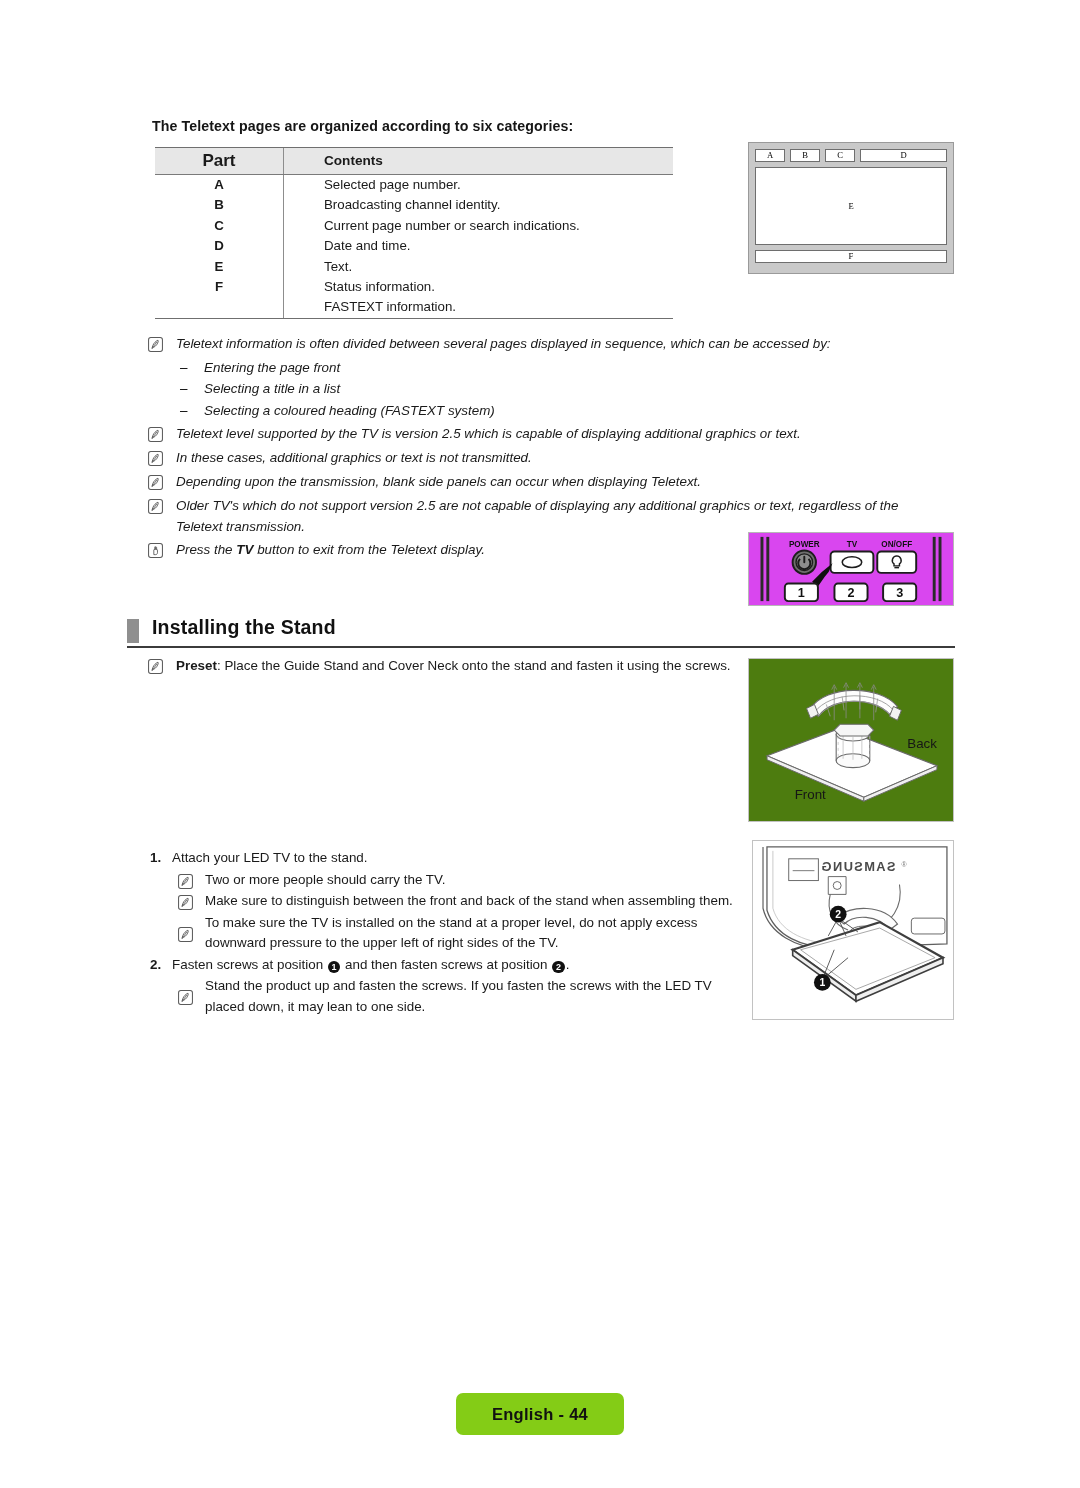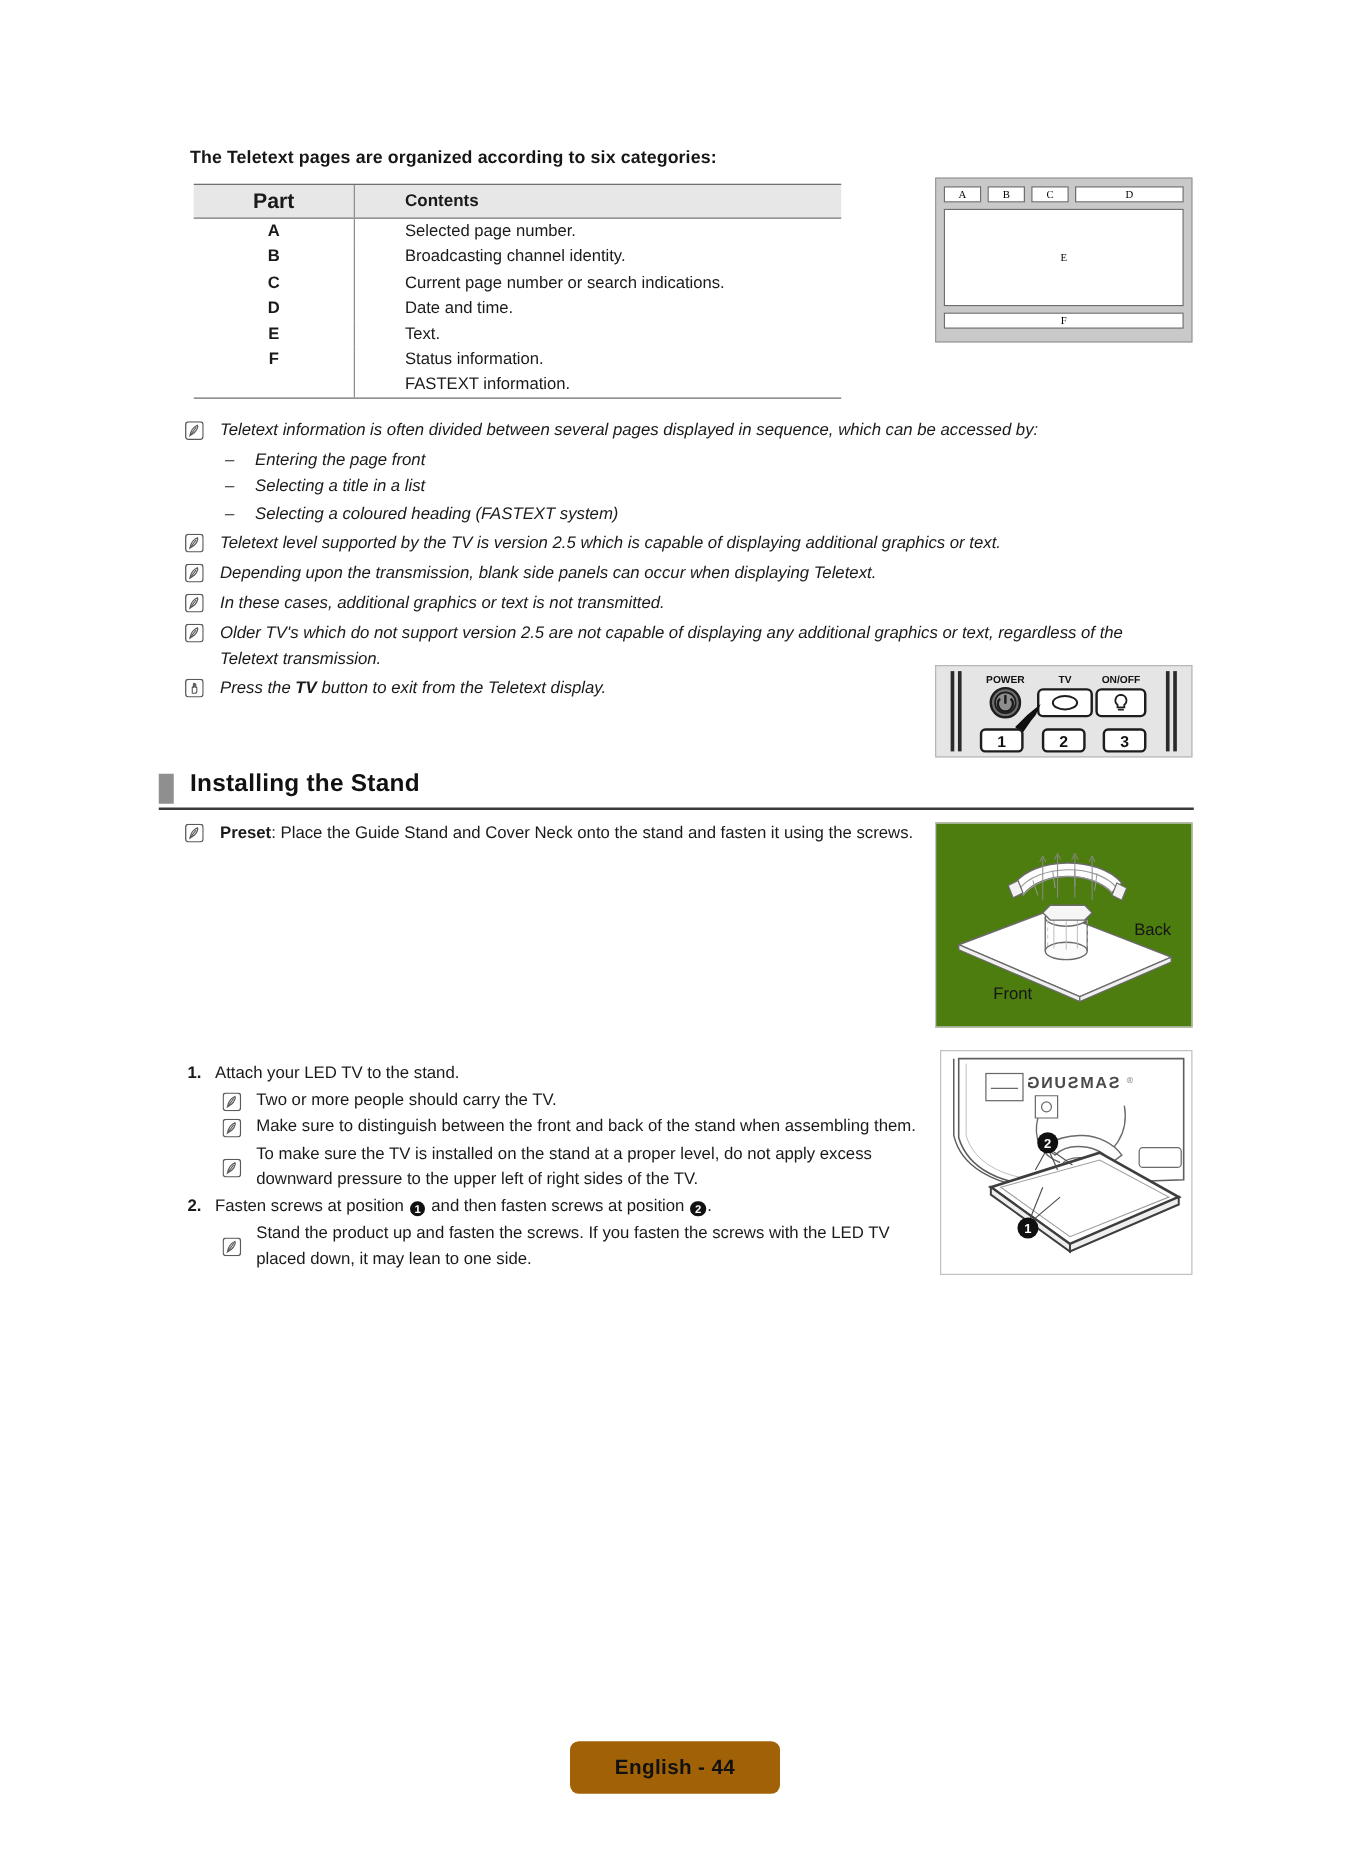--- a/index.html
+++ b/index.html
@@ -192,21 +192,21 @@
     line-height: 20.5px;
   }
 
   
   .remote {
     position: absolute;
     left: 748px;
     top: 532px;
     width: 206px;
     height: 74px;
-    background: #e5e5e5;
+    background: #d946ef;
     border: 1px solid #b7b7b7;
     box-sizing: border-box;
     overflow: hidden;
   }
 
   
   .sec-head {
     position: absolute;
     left: 127px;
     top: 616px;
@@ -317,21 +317,21 @@
     font-family: "Liberation Sans", sans-serif;
   }
 
   
   .footer {
     position: absolute;
     left: 456px;
     top: 1393px;
     width: 168px;
     height: 42px;
-    background: #a16207;
+    background: #84cc16;
     border-radius: 7px;
     display: flex;
     align-items: center;
     justify-content: center;
   }
   .footer span {
     font-size: 16.5px;
     font-weight: bold;
     color: #111;
     letter-spacing: .3px;
@@ -431,32 +431,32 @@
     </div>
 
     <div class="note">
       <span class="note-ico">
         <svg viewBox="0 0 16 16" width="15" height="15">
           <rect x="0.6" y="0.6" width="14.8" height="14.8" rx="2.4" fill="none" stroke="#5a5a5a" stroke-width="1.1"></rect>
           <path d="M10.6 3.4 C8.6 4.2 6.2 6.4 5.1 9.2 L4.2 12.2 L6.0 11.0 C8.6 9.6 10.4 7.2 10.9 4.6 Z" fill="none" stroke="#5a5a5a" stroke-width="1"></path>
           <path d="M4.4 12.0 L9.6 5.0" stroke="#5a5a5a" stroke-width="0.9"></path>
         </svg>
       </span>
-      <span class="note-txt">Depending upon the transmission, blank side panels can occur when displaying Teletext.</span>
+      <span class="note-txt">In these cases, additional graphics or text is not transmitted.</span>
     </div>
 
     <div class="note">
       <span class="note-ico">
         <svg viewBox="0 0 16 16" width="15" height="15">
           <rect x="0.6" y="0.6" width="14.8" height="14.8" rx="2.4" fill="none" stroke="#5a5a5a" stroke-width="1.1"></rect>
           <path d="M10.6 3.4 C8.6 4.2 6.2 6.4 5.1 9.2 L4.2 12.2 L6.0 11.0 C8.6 9.6 10.4 7.2 10.9 4.6 Z" fill="none" stroke="#5a5a5a" stroke-width="1"></path>
           <path d="M4.4 12.0 L9.6 5.0" stroke="#5a5a5a" stroke-width="0.9"></path>
         </svg>
       </span>
-      <span class="note-txt">In these cases, additional graphics or text is not transmitted.</span>
+      <span class="note-txt">Depending upon the transmission, blank side panels can occur when displaying Teletext.</span>
     </div>
 
     <div class="note">
       <span class="note-ico">
         <svg viewBox="0 0 16 16" width="15" height="15">
           <rect x="0.6" y="0.6" width="14.8" height="14.8" rx="2.4" fill="none" stroke="#5a5a5a" stroke-width="1.1"></rect>
           <path d="M10.6 3.4 C8.6 4.2 6.2 6.4 5.1 9.2 L4.2 12.2 L6.0 11.0 C8.6 9.6 10.4 7.2 10.9 4.6 Z" fill="none" stroke="#5a5a5a" stroke-width="1"></path>
           <path d="M4.4 12.0 L9.6 5.0" stroke="#5a5a5a" stroke-width="0.9"></path>
         </svg>
       </span>

